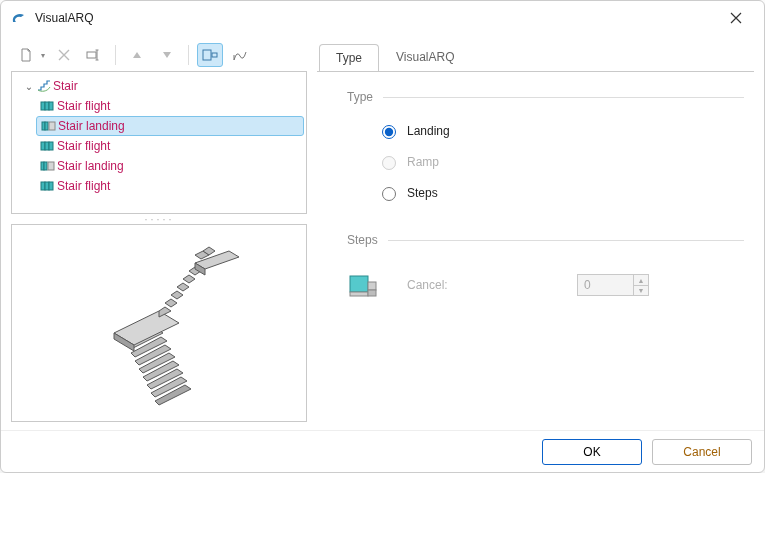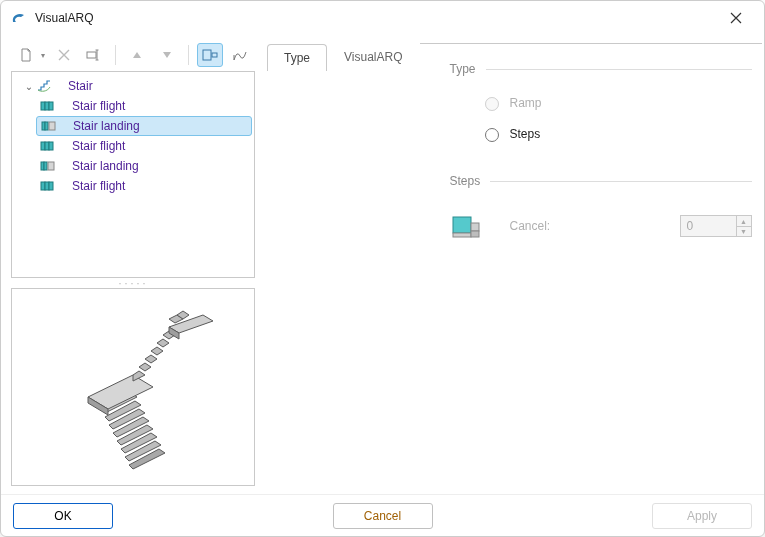--- a/index.html
+++ b/index.html
@@ -1,47 +1,47 @@
 <!DOCTYPE html>
 <html><head>
 <meta charset="utf-8">
 <style>
   * { box-sizing: border-box; font-family: "Segoe UI", Tahoma, sans-serif; font-size: 12px; }
   html, body { margin:0; padding:0; background:#fff; }
-  .window { width:765px; height:537px; border:1px solid #ccc; border-radius:6px; box-shadow:0 8px 24px rgba(0,0,0,.12); background:#fff; display:flex; flex-direction:column; overflow:hidden; }
+  .window { width:765px; height:473px; border:1px solid #ccc; border-radius:6px; box-shadow:0 8px 24px rgba(0,0,0,.12); background:#fff; display:flex; flex-direction:column; overflow:hidden; }
   .titlebar { height:34px; display:flex; align-items:center; padding:0 6px 0 10px; }
   .titlebar .app-icon { width:16px; height:16px; margin-right:8px; }
   .titlebar .title { color:#222; }
   .titlebar .spacer { flex:1; }
   .titlebar .win-btn { width:44px; height:30px; display:flex; align-items:center; justify-content:center; color:#333; }
   .content { flex:1; display:flex; padding:8px 10px 8px 10px; gap:10px; }
 
   .left-col { width:296px; display:flex; flex-direction:column; }
 
   .toolbar { height:28px; display:flex; align-items:center; gap:4px; padding:0 2px 4px 2px; }
   .tbtn { width:26px; height:24px; display:flex; align-items:center; justify-content:center; border:1px solid transparent; border-radius:3px; color:#555; }
   .tbtn.sel { background:#cde8f9; border-color:#7cc3ea; }
   .tbtn.dis { color:#bbb; }
   .tsep { width:1px; height:20px; background:#ddd; margin:0 4px; }
   .tsmall-arrow { font-size:8px; color:#888; margin-left:-2px; margin-right:2px; }
 
   .tree-panel { flex:1; border:1px solid #c9c9c9; background:#fff; overflow:auto; padding:4px 2px; }
   .tree ul { list-style:none; margin:0; padding:0 0 0 18px; }
   .tree li { position:relative; }
   .tree-row { display:flex; align-items:center; height:20px; padding:0 4px; border-radius:3px; white-space:nowrap; cursor:default; }
-  .tree-row .lbl { margin-left:16px; color:#4c1d95; }
+  .tree-row .lbl { margin-left:1px; color:#be185d; }
   .tree-row.sel { background:#cde8f9; border:1px solid #7cc3ea; height:20px; }
   .expander { width:14px; display:inline-flex; justify-content:center; color:#666; font-size:10px; cursor:pointer; }
   .iconbox { width:16px; height:16px; display:inline-flex; align-items:center; justify-content:center; }
 
   .grip-bar { height:10px; display:flex; align-items:center; justify-content:center; color:#bbb; letter-spacing:2px; }
 
   .preview-panel { height:198px; border:1px solid #c9c9c9; background:#fff; display:flex; align-items:center; justify-content:center; }
 
-  .right-col { flex:1; display:flex; flex-direction:row; }
+  .right-col { flex:1; display:flex; flex-direction:column; }
 
   .tabstrip { height:28px; display:flex; align-items:flex-end; padding-left:2px; border-bottom:1px solid #fff; }
   .tab { padding:6px 16px 6px 16px; color:#444; border:1px solid transparent; border-bottom:none; border-top-left-radius:4px; border-top-right-radius:4px; cursor:default; }
   .tab.active { border-color:#c9c9c9; background:#fff; position:relative; top:1px; }
   .tab.inactive { color:#666; }
 
   .panel-body { flex:1; border-top:1px solid #c9c9c9; padding:18px 10px 10px 30px; }
 
   .group { margin-bottom:22px; }
   .group-header { display:flex; align-items:center; color:#888; margin:0 0 14px 0; }
@@ -56,21 +56,21 @@
 
   .steps-row { display:flex; align-items:center; padding:6px 0 0 0; }
   .thumbbox { width:36px; height:36px; display:flex; align-items:center; justify-content:center; margin-right:24px; }
   .kv-label { width:170px; color:#b0b0b0; }
   .spinner { display:flex; align-items:stretch; }
   .spinner input { width:56px; height:22px; border:1px solid #c9c9c9; background:#f4f4f4; color:#aaa; padding:0 6px; border-right:none; }
   .spinner .spin-btns { display:flex; flex-direction:column; }
   .spinner .spin-btns button { width:16px; height:11px; border:1px solid #c9c9c9; background:#f4f4f4; color:#aaa; font-size:7px; line-height:7px; padding:0; }
   .spinner .spin-btns button:first-child { border-bottom:none; }
 
-  .footer { height:42px; border-top:1px solid #eee; display:flex; align-items:center; justify-content:space-between; padding:0 12px; gap:10px; }
+  .footer { height:42px; border-top:1px solid #eee; display:flex; align-items:center; justify-content:flex-end; padding:0 12px; gap:10px; }
   .btn { min-width:100px; height:26px; border:1px solid #c0c0c0; background:#fff; border-radius:3px; color:#a16207; display:flex; align-items:center; justify-content:center; padding:0 14px; }
   .btn.primary { border-color:#0a61c9; color:#000; }
   .btn.disabled { color:#b8b8b8; border-color:#e0e0e0; }
 
   svg { display:block; }
 </style>
 </head>
 <body>
 
 <div class="window">
@@ -255,20 +255,24 @@
         <div class="tab active">Type</div>
         <div class="tab inactive">VisualARQ</div>
       </div>
       <div class="panel-body">
 
         <div class="group">
           <div class="group-header">
             <span class="ghlabel">Type</span>
             <span class="ghrule"></span>
           </div>
+          <div class="radio-row">
+            <input type="radio" name="stype" id="r-landing" checked="" style="">
+            <label for="r-landing">Landing</label>
+          </div>
           <div class="radio-row disabled">
             <input type="radio" name="stype" id="r-ramp" disabled="" style="">
             <label for="r-ramp">Ramp</label>
           </div>
           <div class="radio-row">
             <input type="radio" name="stype" id="r-steps" style="">
             <label for="r-steps">Steps</label>
           </div>
         </div>
 
@@ -297,15 +301,14 @@
           </div>
         </div>
 
       </div>
     </div>
   </div>
 
   <div class="footer">
     <div class="btn primary">OK</div>
     <div class="btn">Cancel</div>
-    <div class="btn disabled">Apply</div>
   </div>
 </div>
 
 </body></html>

